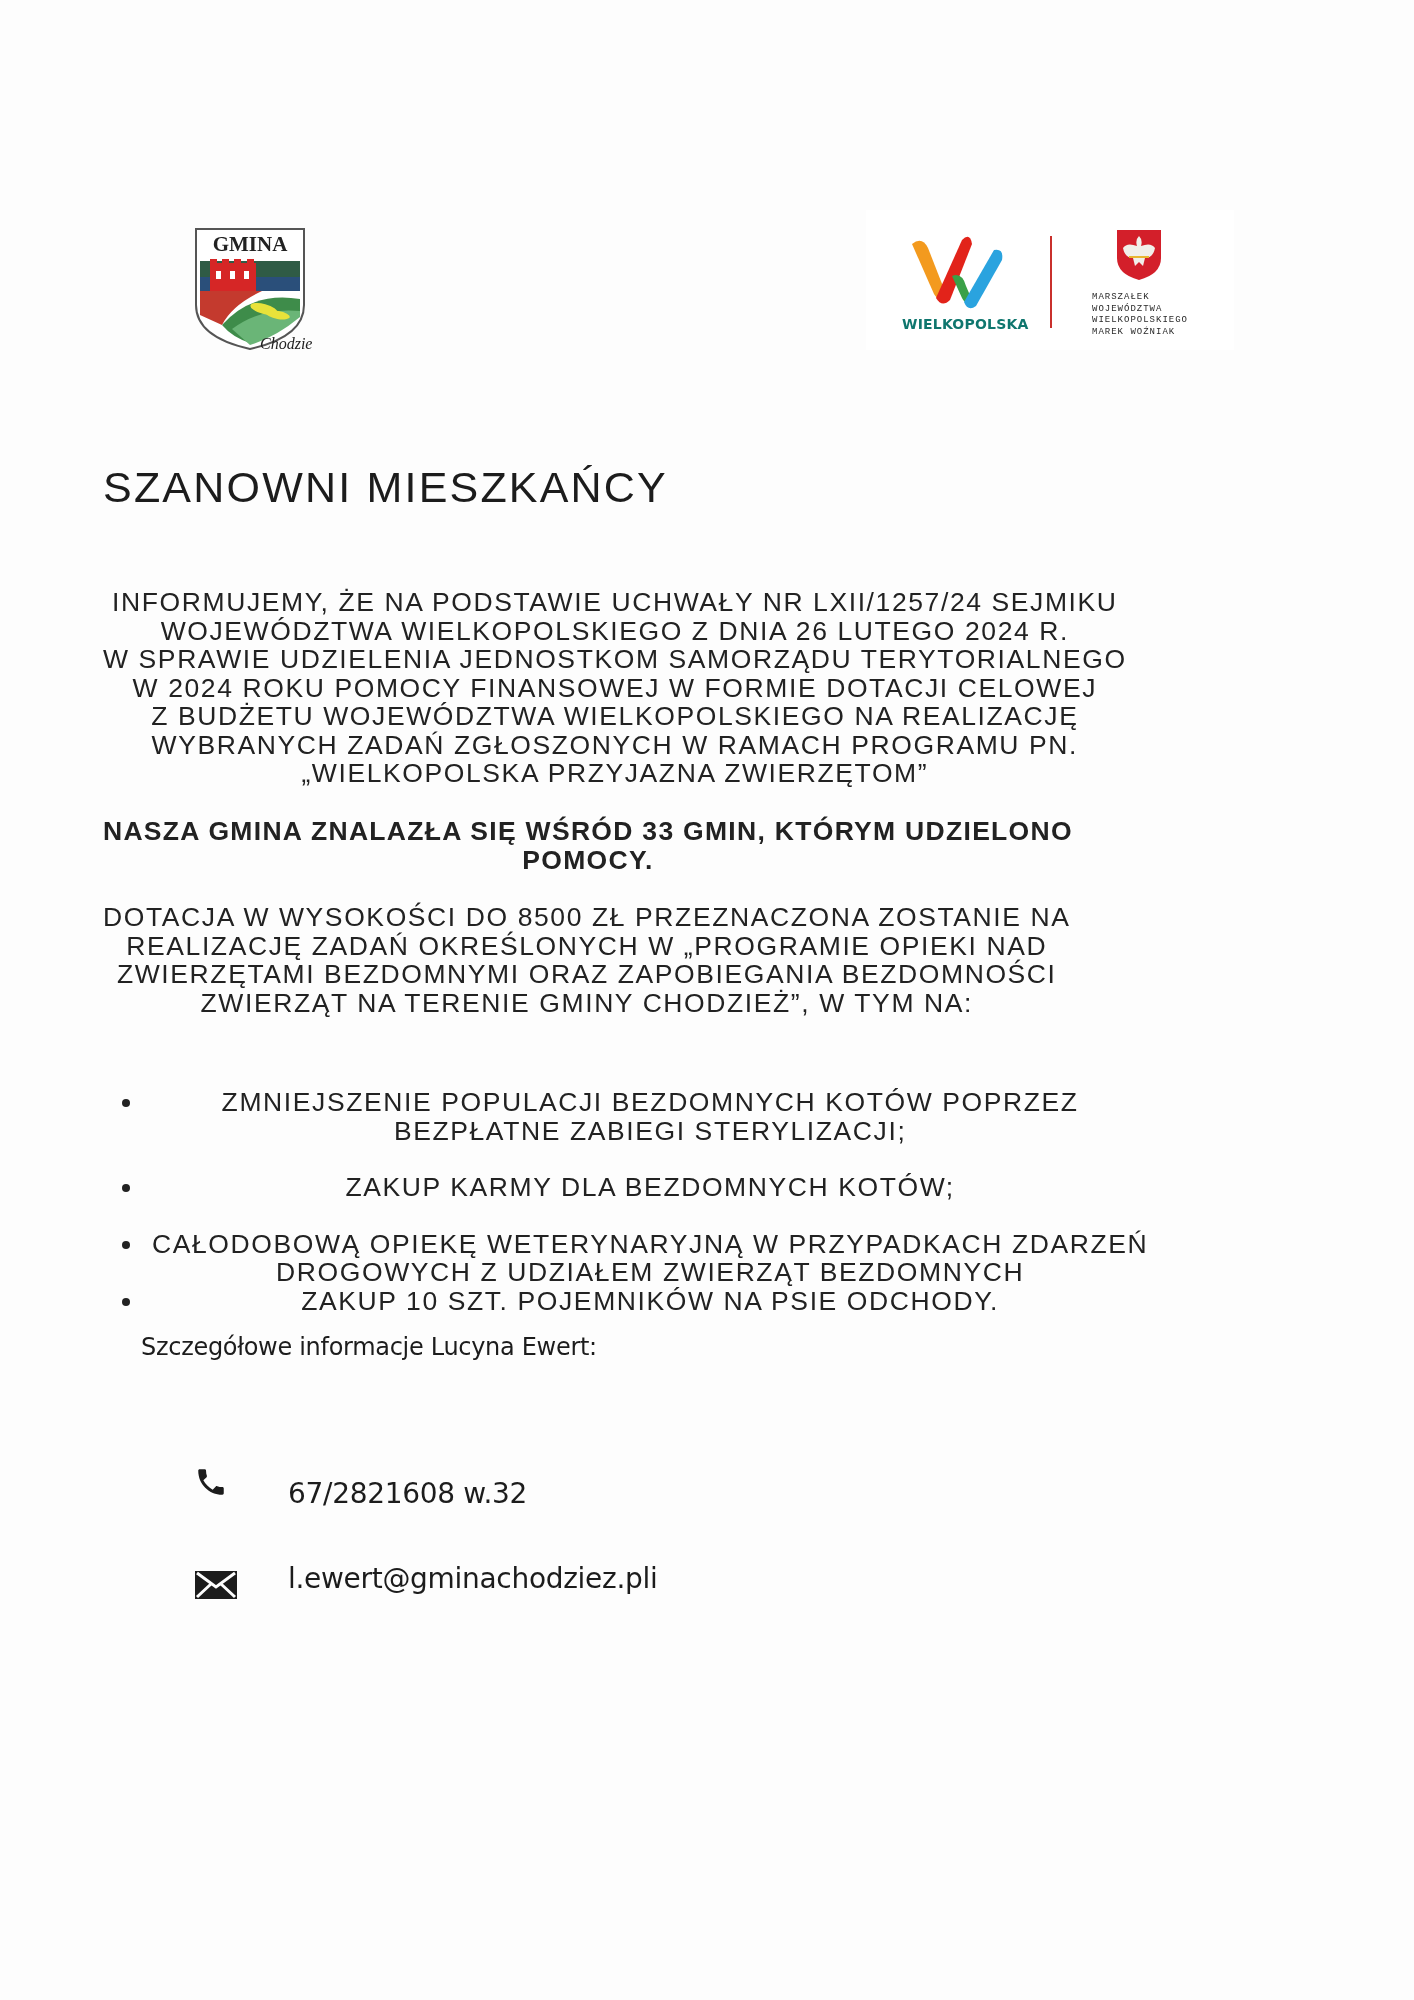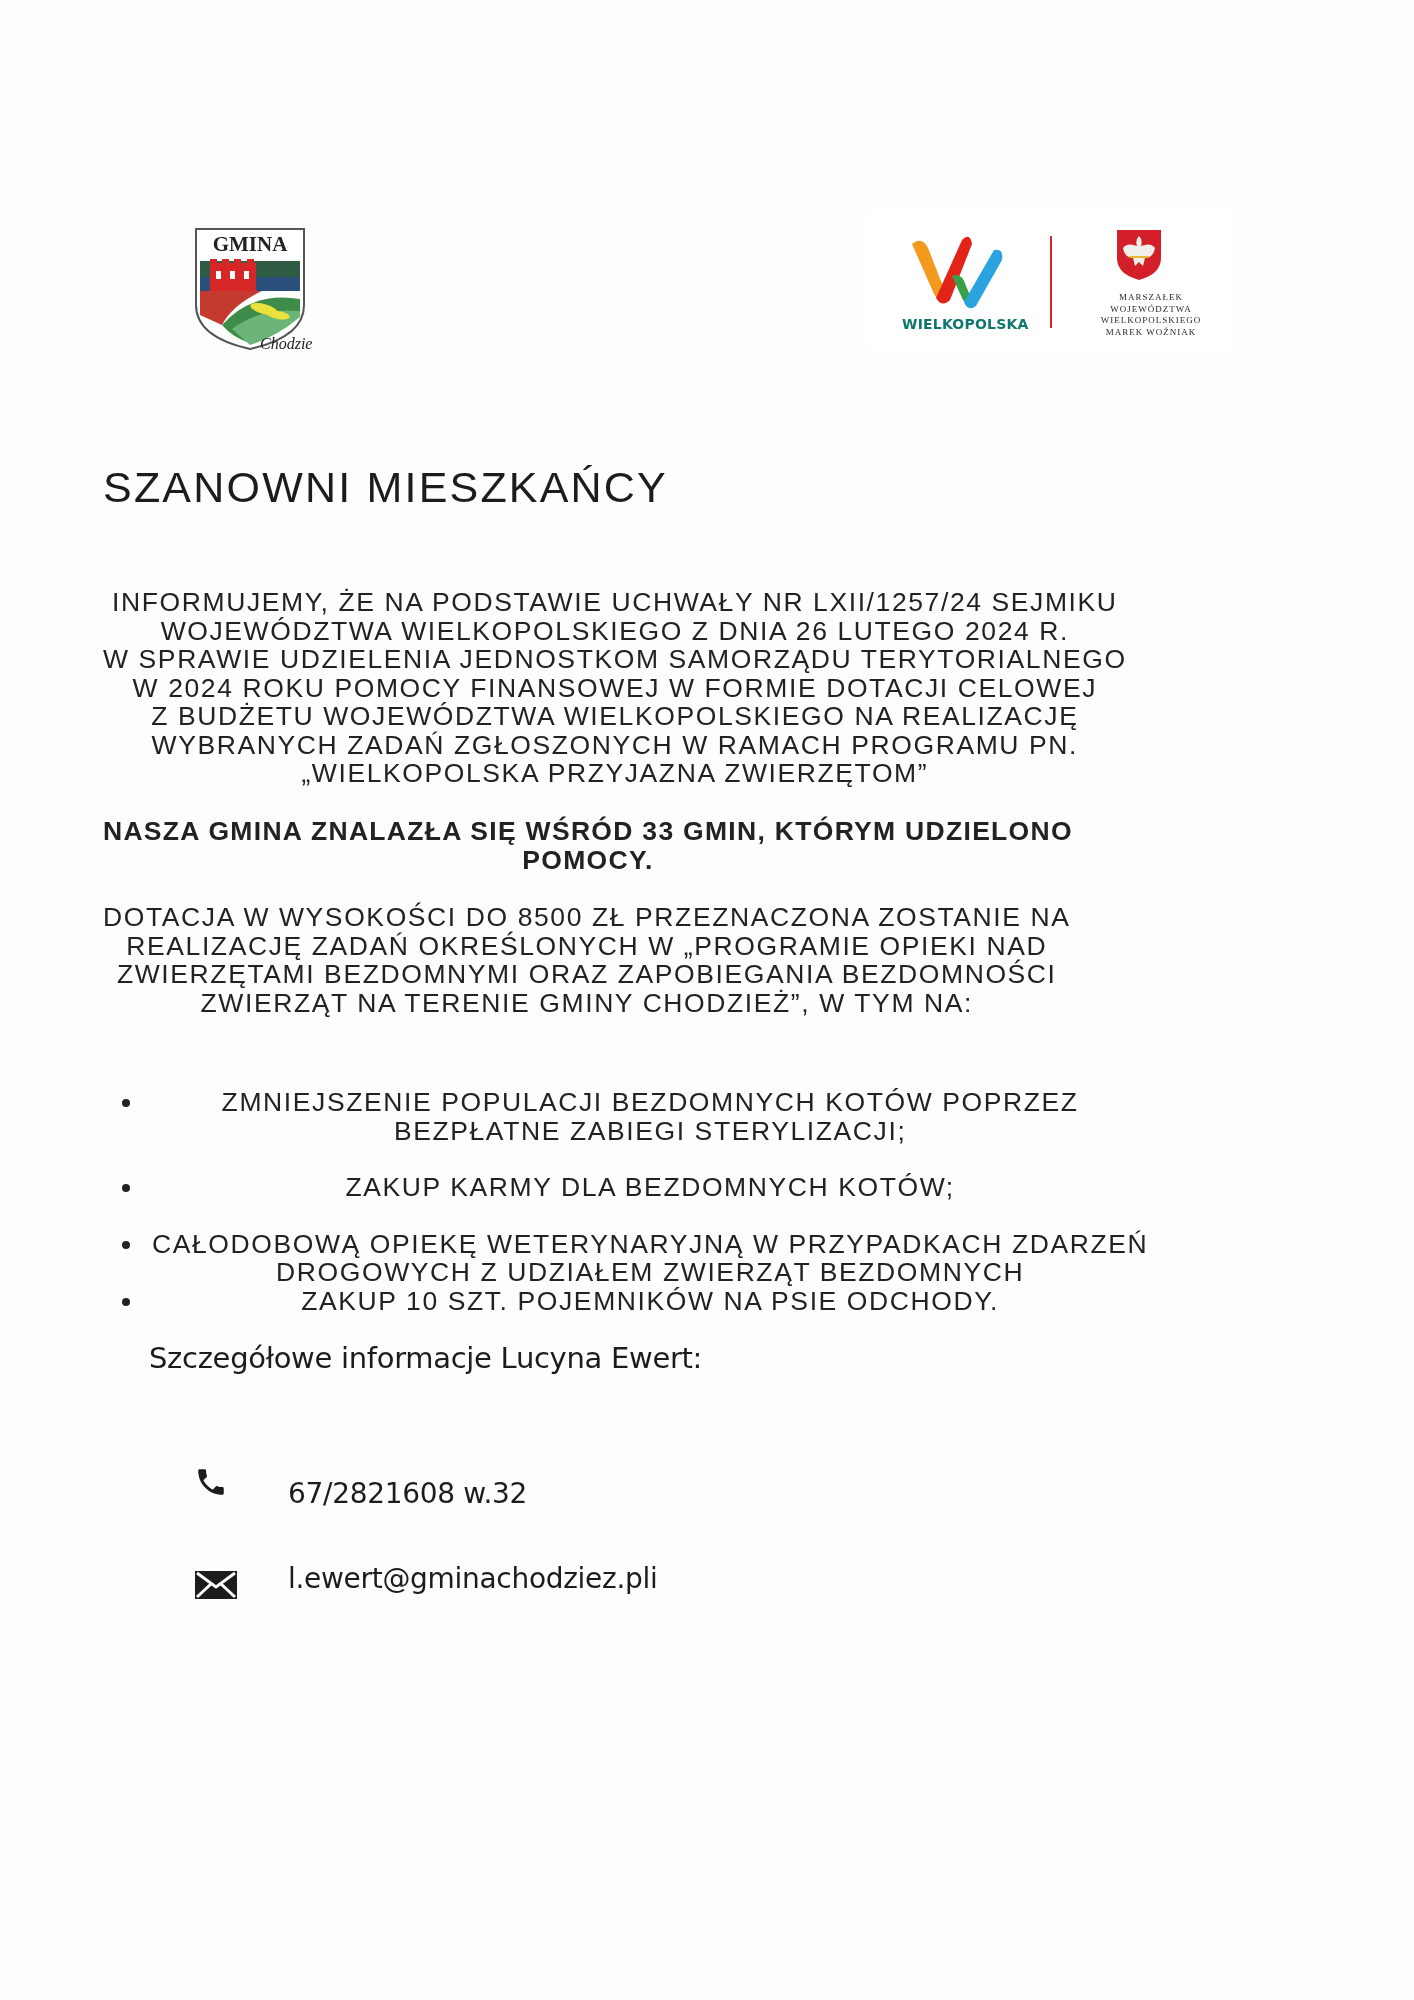--- a/index.html
+++ b/index.html
@@ -29,23 +29,23 @@
     .wlkp-word {
       position: absolute; left: 36px; top: 106px;
       font-family: "DejaVu Sans", sans-serif; font-weight: bold;
       font-size: 14px; color: #0f766e; letter-spacing: 0.2px;
     }
     .wlkp-divider {
       position: absolute; left: 184px; top: 26px; width: 2px; height: 92px;
       background: #c9302c;
     }
     .marszalek-text {
-      position: absolute; left: 218px; top: 82px; width: 134px;
-      font-family: Liberation Serif, serif; font-size: 9px;
-      letter-spacing: 1px; line-height: 11.5px; text-align: center; color: #2a2a2a;
+      position: absolute; left: 226px; top: 82px; width: 134px;
+      font-family: Liberation Mono, monospace; font-size: 9px;
+      letter-spacing: 1px; line-height: 11.5px; text-align: left; color: #2a2a2a;
     }
     .marszalek-text span { display: block; }
 
     
     #page-title {
       left: 103px; top: 463px;
       font-family: Liberation Sans, sans-serif;
       font-size: 43px; font-weight: normal; letter-spacing: 2.2px;
       color: #1c1c1c; margin: 0; white-space: nowrap;
     }
@@ -67,22 +67,22 @@
     #tasks-list li { position: relative; padding-left: 34px; }
     #tasks-list li .bullet {
       position: absolute; left: 4px; top: 11px; width: 8px; height: 8px;
       border-radius: 50%; background: #222;
     }
     #tasks-list li.gap { margin-bottom: 28px; }
 
     
     #contact-heading {
       left: 141px; top: 1333px;
-      font-family: "DejaVu Sans", sans-serif; font-size: 29px;
-      color: #1c1c1c; white-space: nowrap; margin: 8px; letter-spacing: -0.3px;
+      font-family: "DejaVu Sans", sans-serif; font-size: 24px;
+      color: #1c1c1c; white-space: nowrap; margin: 0; letter-spacing: -0.3px;
     }
     .contact-row { position: absolute; left: 194px; }
     .contact-row .icon { position: absolute; left: 0; top: 0; }
     .contact-row .value {
       position: absolute; left: 94px; white-space: nowrap;
       font-family: "DejaVu Sans", sans-serif; font-size: 28px; color: #1c1c1c;
       letter-spacing: -0.3px;
     }
     #phone-row { top: 1465px; }
     #phone-row .value { top: 12px; }

